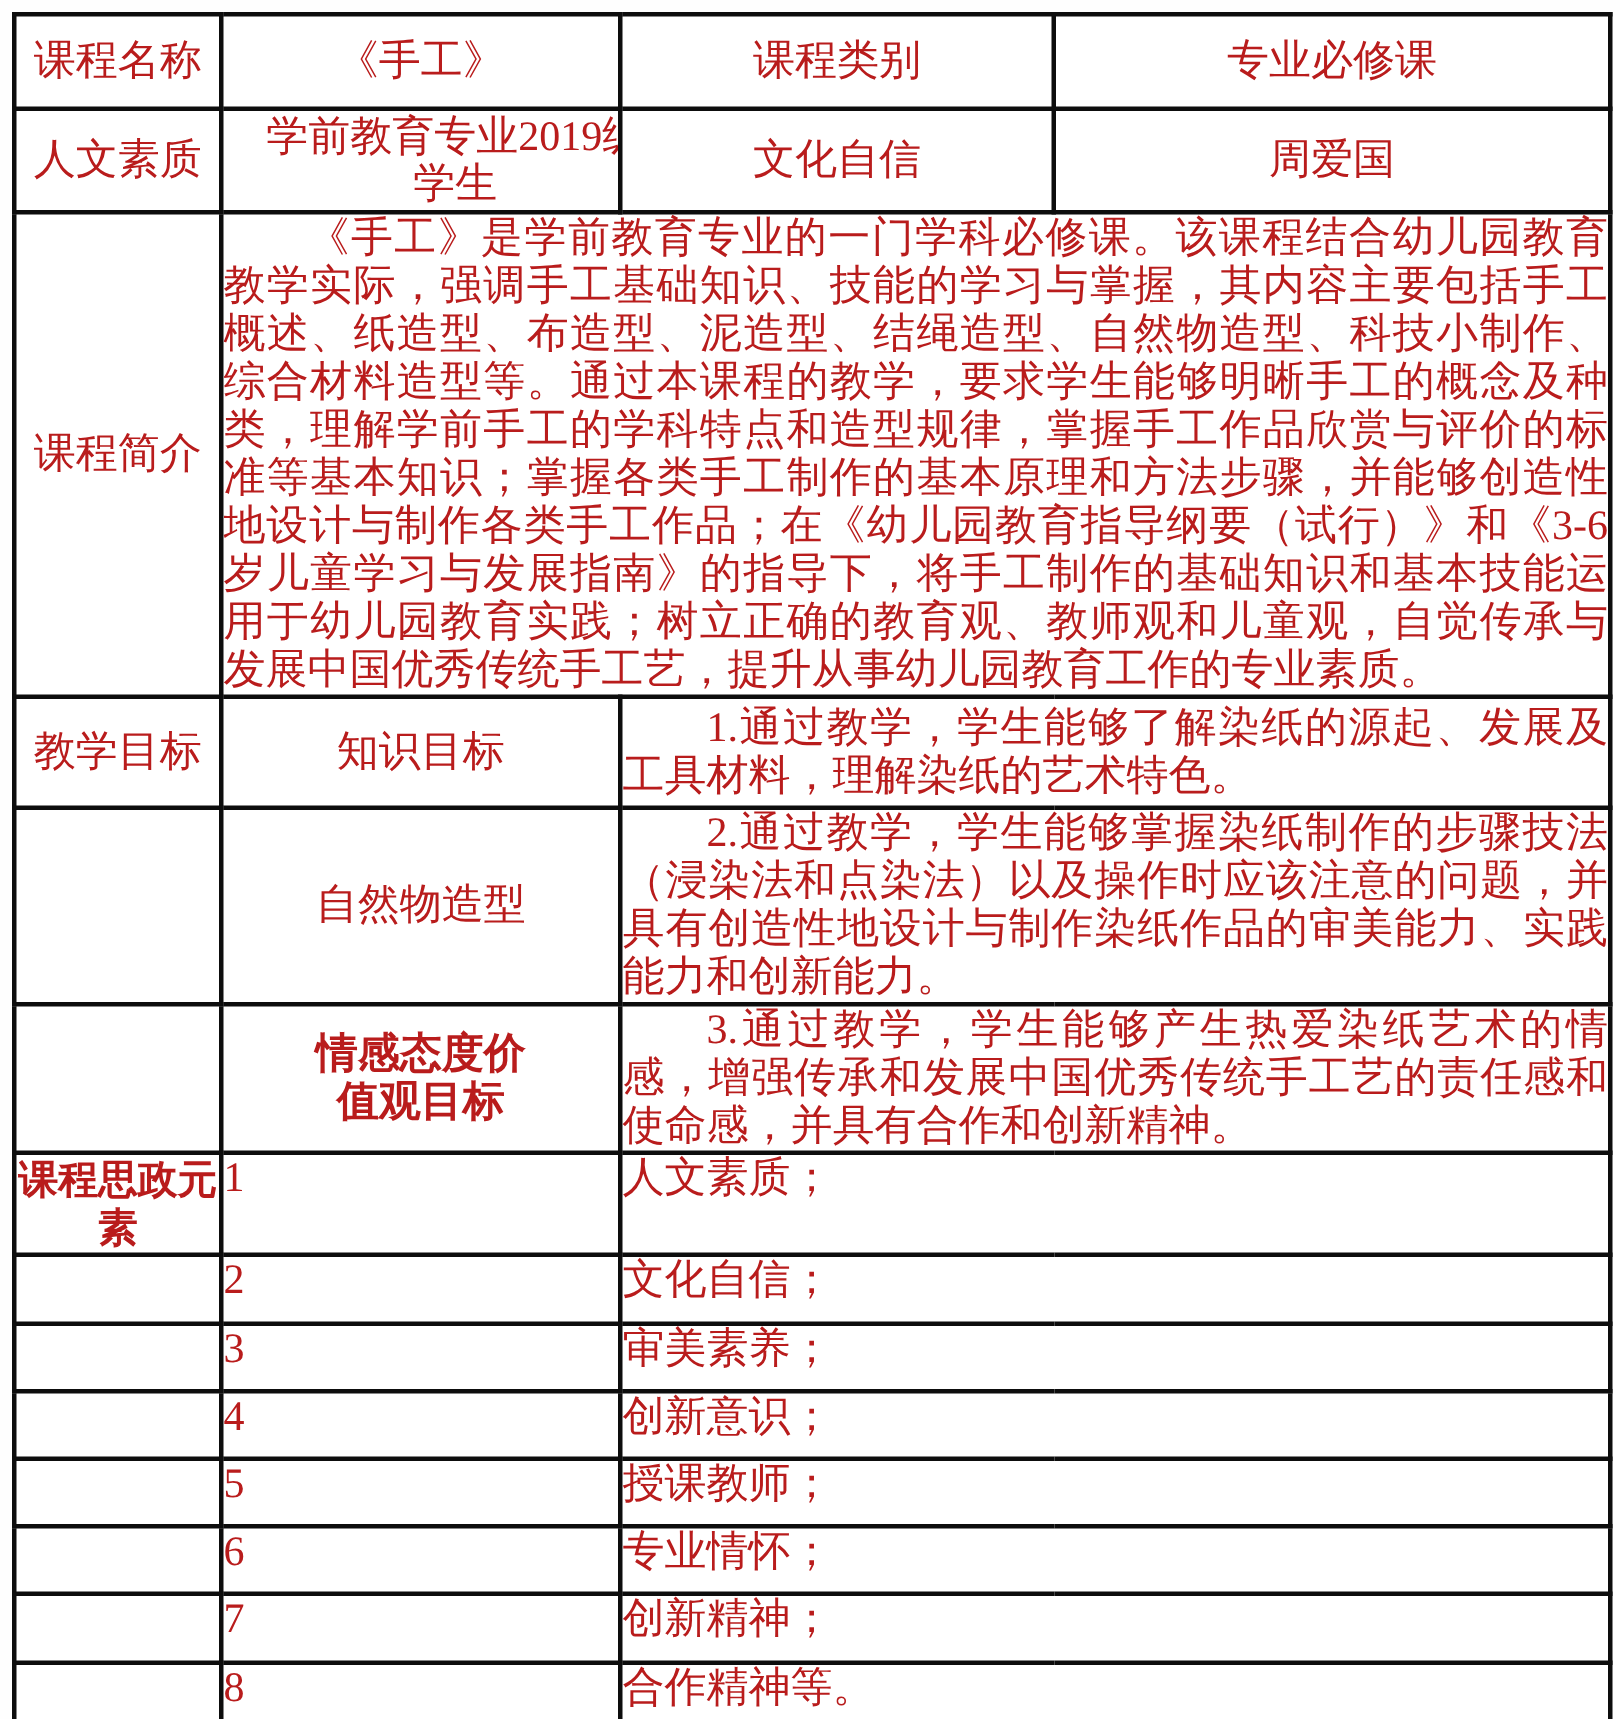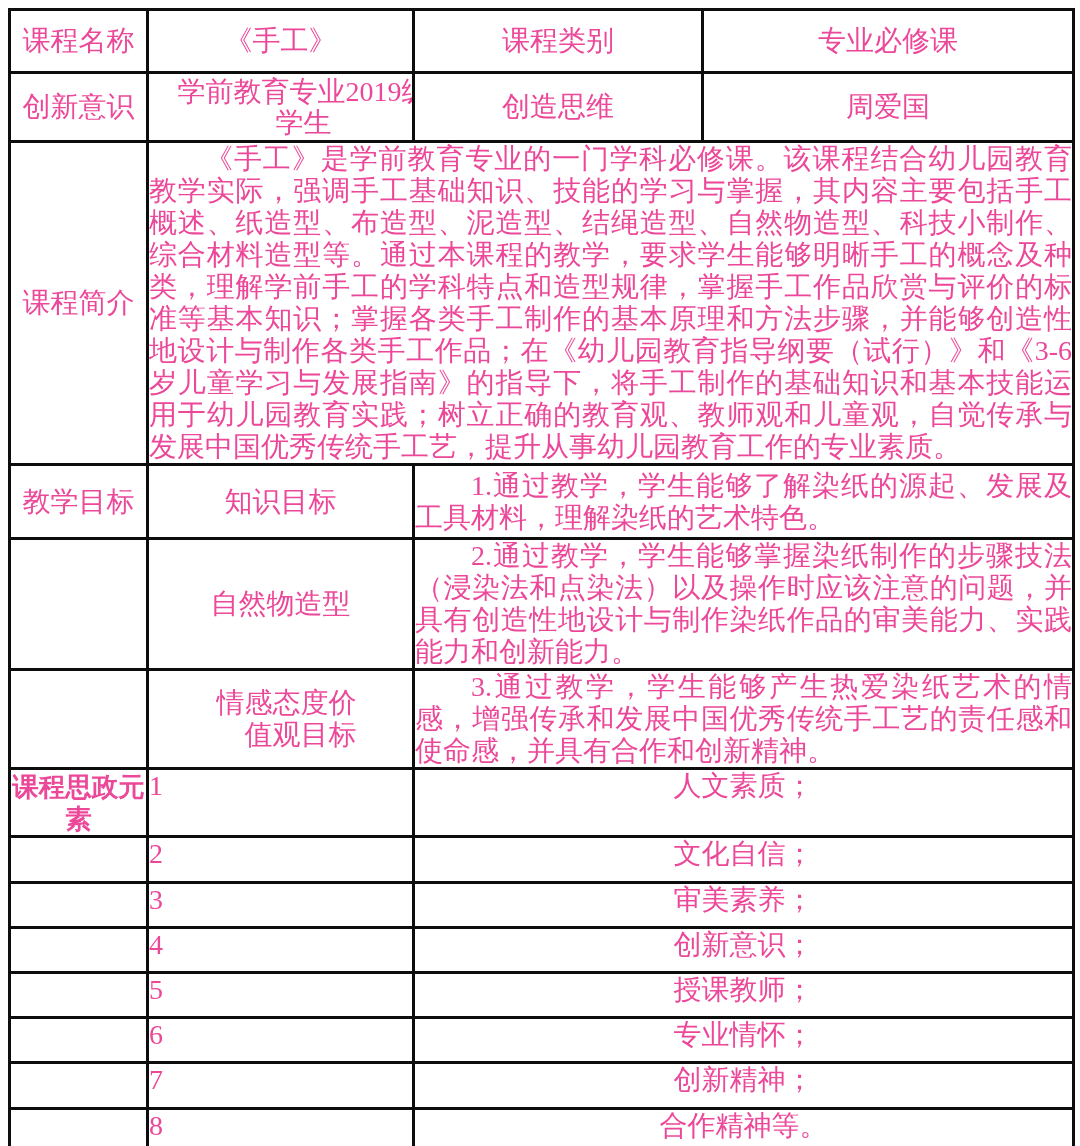--- a/index.html
+++ b/index.html
@@ -7,21 +7,21 @@
     padding: 0;
     background: #ffffff;
   }
   .page {
     position: relative;
     width: 1080px;
     height: 1146px;
     background: #fefefe;
     overflow: hidden;
     font-family: "Liberation Serif", serif;
-    color: #ec4899;
+    color: #b91c1c;
   }
   table.syllabus {
     position: absolute;
     left: 8px;
     top: 8px;
     width: 1064px;
     border-collapse: collapse;
     table-layout: fixed;
     background: #ffffff;
   }
@@ -53,29 +53,30 @@
     text-indent: 2em;
     line-height: 31px;
   }
   td.num-cell {
     text-align: left;
     vertical-align: top;
     padding: 6px 0 0 18px;
     font-size: 30px;
   }
   td.item-text {
-    text-align: center;
+    text-align: left;
     vertical-align: top;
     padding: 5px 0 0 9px;
     font-family: Liberation Serif, serif;
   }
   .wrap-narrow {       
     display: inline-block;
     width: 152px;
-    text-align: right;
+    text-align: center;
+    font-weight: bold;
   }
   .wrap-label {        
     display: inline-block;
     width: 134px;
     font-size: 26.5px;
     text-align: center;
     font-weight: bold;
   }
   .audience-val {
     display: inline-block;
@@ -98,23 +99,23 @@
 
     <tbody>
         <tr style="height:63px">
       <td class="c">课程名称</td>
       <td class="c">《手工》</td>
       <td class="c">课程类别</td>
       <td class="c">专业必修课</td>
     </tr>
 
     <tr style="height:69px">
-      <td class="c">创新意识</td>
+      <td class="c">人文素质</td>
       <td class="c"><span class="audience-val">学前教育专业2019级学生</span></td>
-      <td class="c">创造思维</td>
+      <td class="c">文化自信</td>
       <td class="c">周爱国</td>
     </tr>
 
     <tr style="height:316px">
       <td class="c">课程简介</td>
       <td class="intro-text" colspan="3">《手工》是学前教育专业的一门学科必修课。该课程结合幼儿园教育教学实际，强调手工基础知识、技能的学习与掌握，其内容主要包括手工概述、纸造型、布造型、泥造型、结绳造型、自然物造型、科技小制作、综合材料造型等。通过本课程的教学，要求学生能够明晰手工的概念及种类，理解学前手工的学科特点和造型规律，掌握手工作品欣赏与评价的标准等基本知识；掌握各类手工制作的基本原理和方法步骤，并能够创造性地设计与制作各类手工作品；在《幼儿园教育指导纲要（试行）》和《3-6岁儿童学习与发展指南》的指导下，将手工制作的基础知识和基本技能运用于幼儿园教育实践；树立正确的教育观、教师观和儿童观，自觉传承与发展中国优秀传统手工艺，提升从事幼儿园教育工作的专业素质。</td>
     </tr>
 
     <tr style="height:74px">
       <td class="c">教学目标</td>

